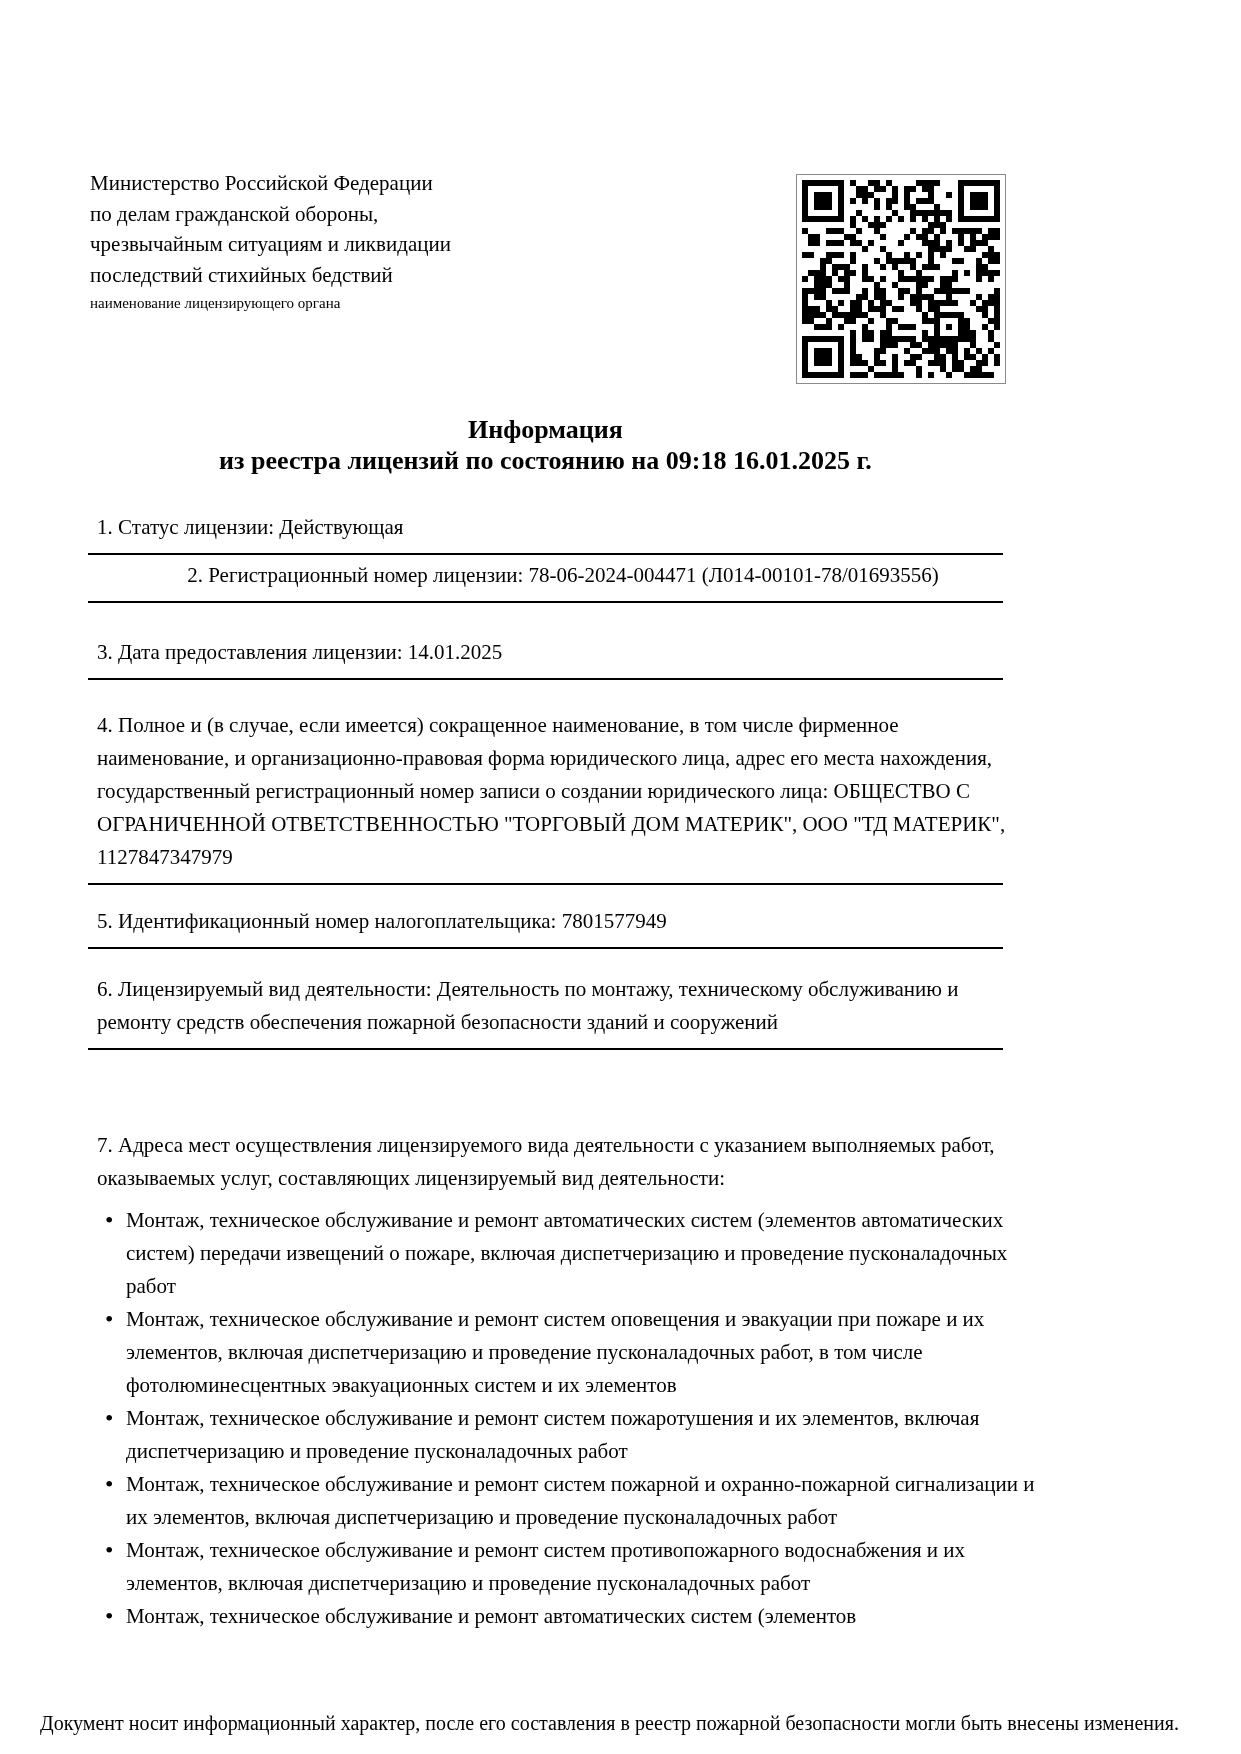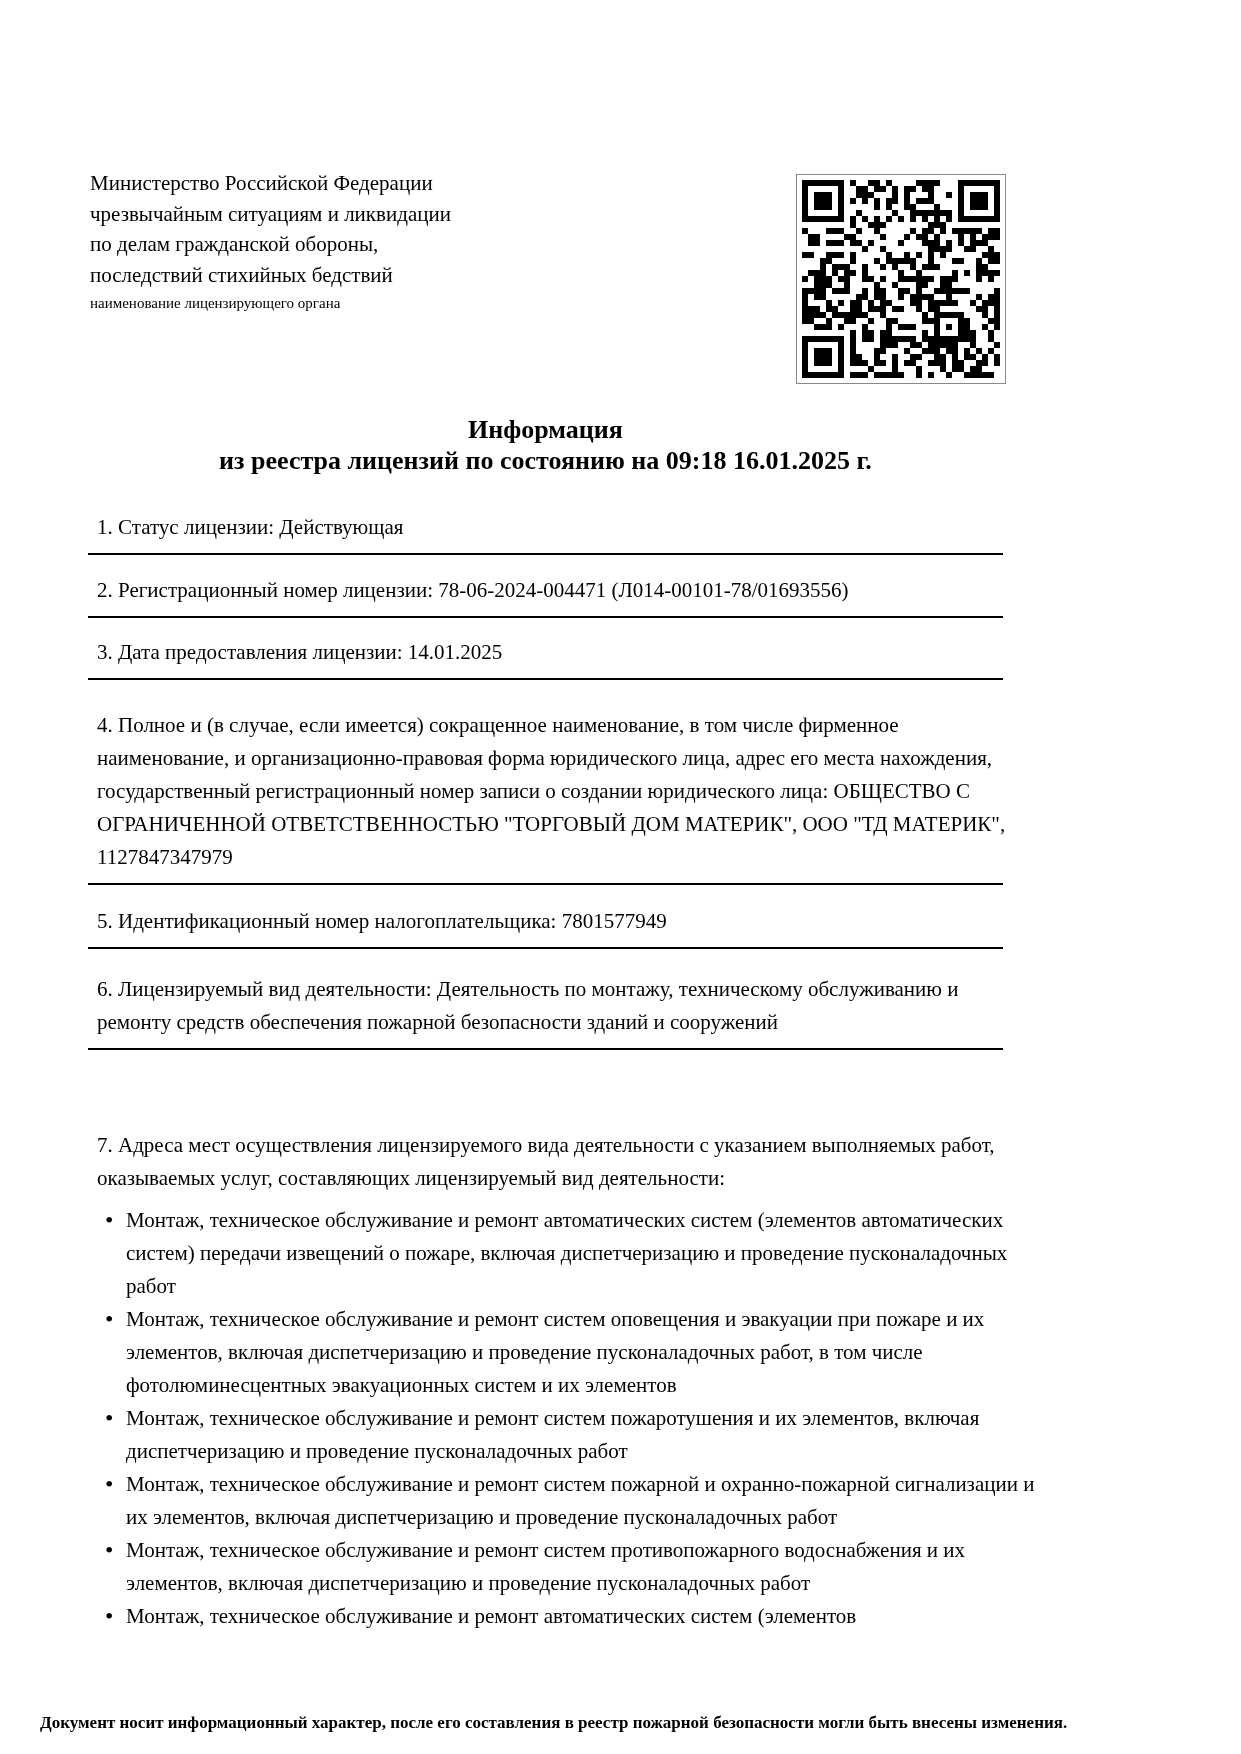--- a/index.html
+++ b/index.html
@@ -22,42 +22,42 @@
   .qr-box svg{display:block;width:198px;height:198px;shape-rendering:crispEdges;}
   
   .title-block{
     left:88px;top:414px;width:915px;text-align:center;
     font-size:26px;font-weight:bold;line-height:31px;
   }
   
   .section{left:88px;width:950px;font-size:21px;line-height:33px;}
   .section p{margin:9px;}
   .rule{width:915px;border-top:2px solid #000;margin-top:5px;}
-  .s1{top:502px;} .s2{top:565px;} .s3{top:627px;}
+  .s1{top:502px;} .s2{top:550px;text-align:center;} .s3{top:627px;}
   .s4{top:700px;} .s5{top:896px;font-family:Liberation Serif, serif;} .s6{top:964px;} .s7{top:1120px;}
   
   ul.works{margin:0;padding:0;list-style:none;}
   ul.works li{position:relative;margin-left:38px;width:912px;}
   ul.works li::before{
     content:"\2022";position:absolute;left:-21px;top:0;
     font-size:24px;line-height:33px;
   }
   
   .footer{
     left:40px;top:1712px;width:1170px;
-    font-size:17px;line-height:22px;font-weight:bold;
+    font-size:20px;line-height:22px;
   }
 </style>
 </head>
 <body>
 
 <div class="abs ministry">
   <div>Министерство Российской Федерации</div>
+  <div>по делам гражданской обороны,</div>
   <div>чрезвычайным ситуациям и ликвидации</div>
-  <div>по делам гражданской обороны,</div>
   <div>последствий стихийных бедствий</div>
   <div class="ministry-caption">наименование лицензирующего органа</div>
 </div>
 
 <div class="abs qr-box">
   <svg id="qr-svg" viewBox="0 0 33 33" xmlns="http://www.w3.org/2000/svg">
       <g fill="#000000">
         <rect x="0" y="0" width="1" height="1"></rect>
         <rect x="1" y="0" width="1" height="1"></rect>
         <rect x="2" y="0" width="1" height="1"></rect>

